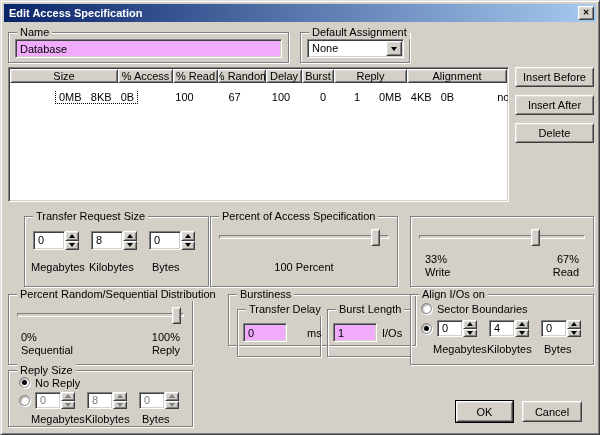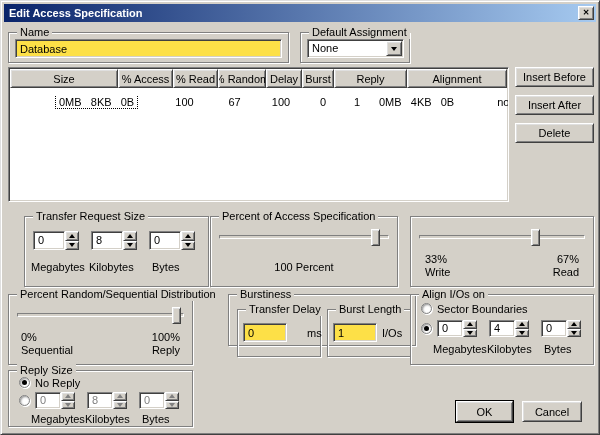--- a/index.html
+++ b/index.html
@@ -35,21 +35,21 @@
     position: absolute;
     border: 1px solid #808080;
     box-shadow: 1px 1px 0 #ffffff, inset 1px 1px 0 #ffffff;
   }
   .group-label {
     position: absolute; top: -7px; left: 8px;
     background: #d4d0c8; padding: 0 3px; line-height: 13px; white-space: nowrap;
   }
   .field {
     position: absolute;
-    background: #fde047;
+    background: #f0abfc;
     border: 1px solid; border-color: #808080 #fff #fff #808080;
     box-shadow: inset 1px 1px 0 #404040, inset -1px -1px 0 #d4d0c8;
     font-family: "Liberation Sans", sans-serif; font-size: 11px;
     padding: 2px 4px; outline: none;
   }
   .btn {
     position: absolute;
     background: #d4d0c8;
     border: 1px solid; border-color: #fff #404040 #404040 #fff;
     box-shadow: inset 1px 1px 0 #dfdfdf, inset -1px -1px 0 #808080;
@@ -57,21 +57,21 @@
     font-family: "Liberation Sans", sans-serif; font-size: 11px; cursor: default;
   }
   .btn.default { outline: 1px solid #000; }
   .lv {
     position: absolute;
     background: #fff;
     border: 1px solid; border-color: #808080 #fff #fff #808080;
     box-shadow: inset 1px 1px 0 #404040, inset -1px -1px 0 #d4d0c8;
     overflow: hidden;
   }
-  .lv-header { display: flex; height: 19px; margin: 1px 1px 8px 1px; }
+  .lv-header { display: flex; height: 14px; margin: 1px 1px 8px 1px; }
   .lv-h {
     background: #d4d0c8;
     border: 1px solid; border-color: #fff #404040 #404040 #fff;
     box-shadow: inset 1px 1px 0 #dfdfdf, inset -1px -1px 0 #808080;
     display: flex; align-items: center; justify-content: center;
     white-space: nowrap; overflow: hidden; flex: 0 0 auto;
   }
   .lv-row { display: flex; height: 15px; margin: 1px 1px 0 1px; padding-left: 39px; }
   .lv-c { flex: 0 0 auto; text-align: center; white-space: pre; overflow: hidden; }
   .lv-c.left { text-align: left; padding-left: 6px; }

